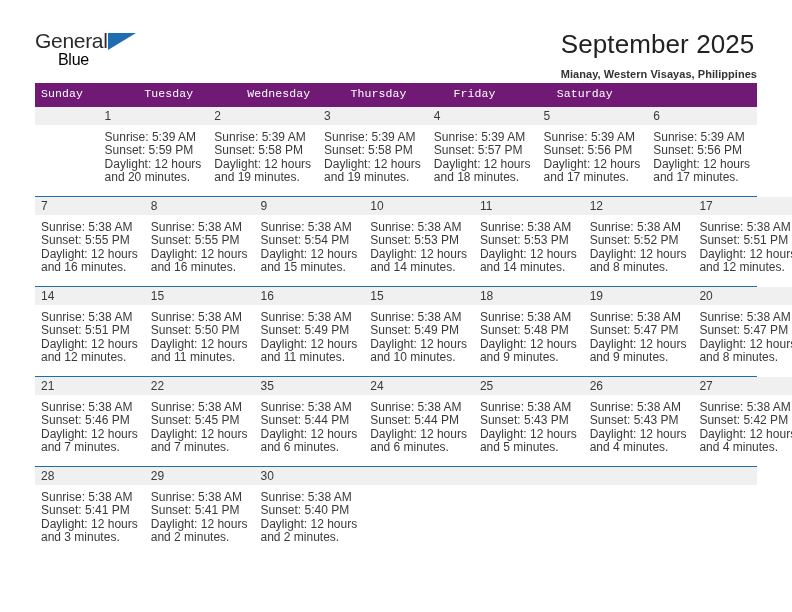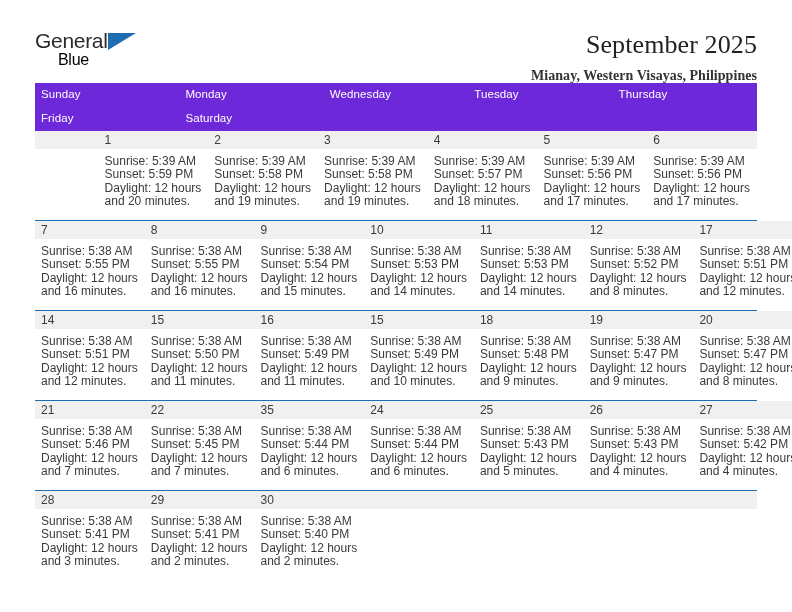--- a/index.html
+++ b/index.html
@@ -56,49 +56,49 @@
   .logo-triangle {
     position: absolute;
     left: 73px;
     top: 3px;
     width: 0;
     height: 0;
     border-left: 28px solid #1f6cb0;
     border-bottom: 17px solid transparent;
   }
   .titles {
-    text-align: right;
+    text-align: left;
     padding-top: 0px;
-    font-family: Liberation Serif, serif;
   }
   .cal-title {
     font-size: 26px;
     font-weight: normal;
     color: #222222;
     line-height: 1.12;
     margin: 0;
     letter-spacing: 0.1px;
   }
   .cal-subtitle {
-    font-size: 14px;
+    font-size: 11px;
     font-weight: bold;
     color: #333333;
     margin: 9px 0 0 0;
     letter-spacing: 0.05px;
   }
 
   
   .calendar {
     margin: 11px 35px 0 35px;
     width: 722px;
   }
   .weekdays {
     display: grid;
-    grid-template-columns: repeat(5, 1fr);
-    background: #6d28d9;
+    grid-template-columns: repeat(7, 1fr);
+    background: #701a75;
+    font-family: Liberation Mono, monospace;
   }
   .weekday {
     color: #ffffff;
     font-size: 11.5px;
     padding: 4px 0 5px 6px;
     letter-spacing: 0.1px;
     line-height: 1.3;
   }
   .week {
     display: grid;
@@ -145,23 +145,22 @@
     </div>
     <div class="titles">
       <h1 class="cal-title">September 2025</h1>
       <div class="cal-subtitle">Mianay, Western Visayas, Philippines</div>
     </div>
   </div>
 
   <div class="calendar">
     <div class="weekdays">
       <div class="weekday">Sunday</div>
-      <div class="weekday">Monday</div>
+      <div class="weekday">Tuesday</div>
       <div class="weekday">Wednesday</div>
-      <div class="weekday">Tuesday</div>
       <div class="weekday">Thursday</div>
       <div class="weekday">Friday</div>
       <div class="weekday">Saturday</div>
     </div>
 
     <div id="weeks-container">
         <div class="week">
           <div class="day empty">
             <div class="day-num"></div>
           </div>

